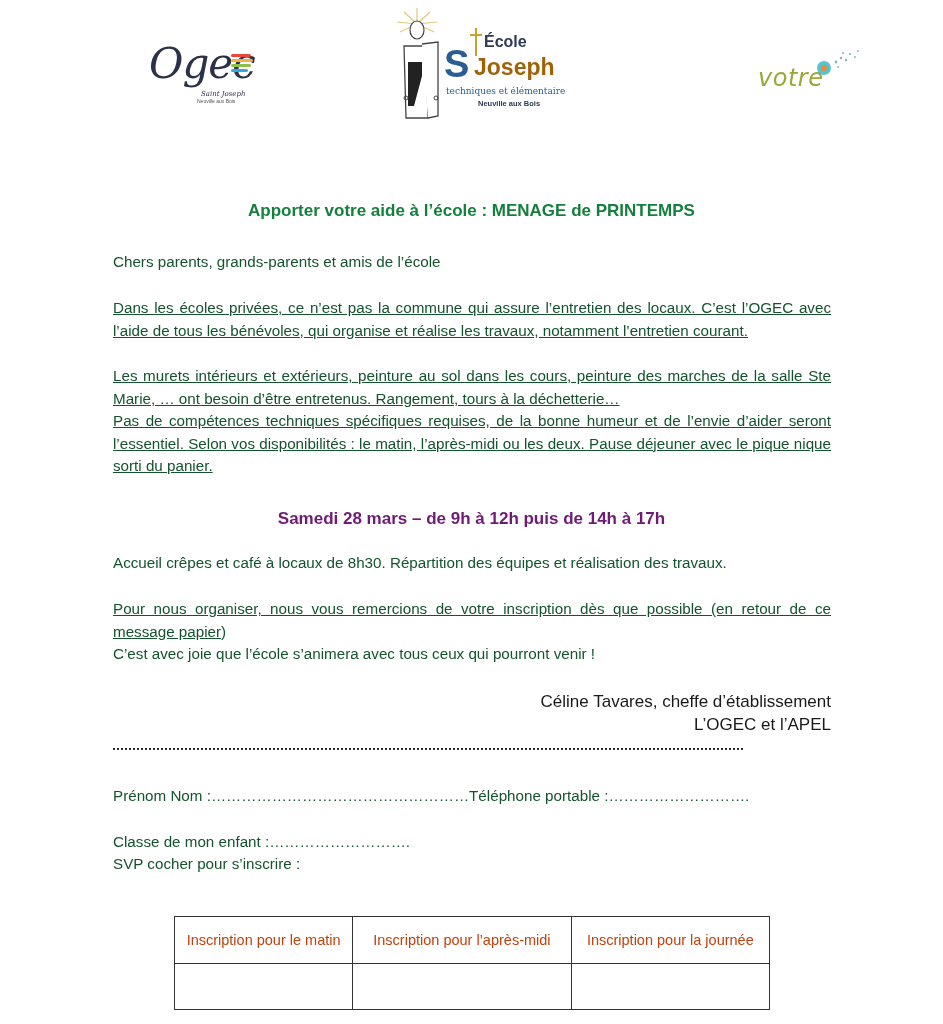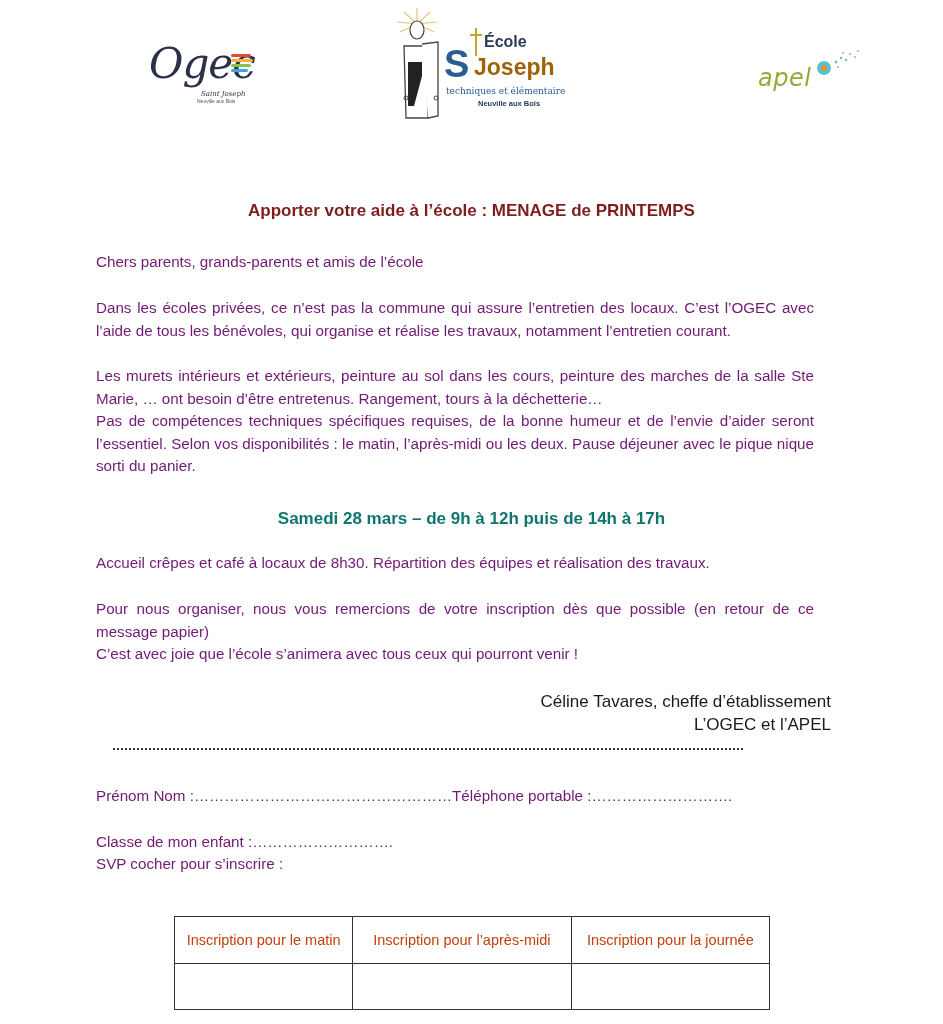--- a/index.html
+++ b/index.html
@@ -88,32 +88,32 @@
     font-size: 24px; color: #9aa83a; line-height: 28px; letter-spacing: 0.5px;
   }
   .apel-flower {
     position: absolute; left: 60px; top: 12px; width: 50px; height: 34px;
   }
 
   
   .title {
     left: 0; width: 943px; top: 200px;
     text-align: center;
-    font-size: 17px; font-weight: bold; color: #7f1d1d;
+    font-size: 17px; font-weight: bold; color: #15803d;
     line-height: 22px;
   }
   .para {
-    left: 96px; width: 718px;
-    font-size: 15.2px; line-height: 22.5px; color: #701a75;
-  }
-  .justify { text-align: justify; text-align-last: left; }
+    left: 113px; width: 718px;
+    font-size: 15.2px; line-height: 22.5px; color: #14532d;
+  }
+  .justify { text-align: justify; text-align-last: left; text-decoration: underline; }
   .date-line {
     left: 0; width: 943px; top: 508px;
     text-align: center;
-    font-size: 17px; font-weight: bold; color: #0f766e; line-height: 22px;
+    font-size: 17px; font-weight: bold; color: #701a75; line-height: 22px;
   }
   .sign {
     left: 400px; width: 431px;
     text-align: right;
     font-size: 17px; line-height: 22.5px;
   }
   .dots-line {
     left: 113px; top: 738px; width: 630px; height: 10px;
     border-bottom: 2px dotted #333;
   }
@@ -179,21 +179,21 @@
     <line x1="6" y1="0" x2="6" y2="28" stroke="#c9a227" stroke-width="2"></line>
     <line x1="0" y1="7" x2="12" y2="7" stroke="#c9a227" stroke-width="2"></line>
   </svg>
   <div class="school-ecole">École</div>
   <div class="school-joseph">Joseph</div>
   <div class="school-sub">techniques et élémentaire</div>
   <div class="school-town">Neuville aux Bois</div>
 </div>
 
 <div class="abs logo-apel">
-  <div class="apel-word">apel</div>
+  <div class="apel-word">votre</div>
   <svg class="apel-flower" viewBox="0 0 50 34" width="50" height="34">
     <circle cx="12" cy="20" r="7" fill="#3bb7c9" opacity="0.85"></circle>
     <circle cx="12" cy="20" r="3" fill="#e88a3a"></circle>
     <g fill="#7fb8c8">
       <circle cx="24" cy="14" r="1.4"></circle>
       <circle cx="29" cy="10" r="1.2"></circle>
       <circle cx="34" cy="12" r="1.2"></circle>
       <circle cx="38" cy="6" r="1.1"></circle>
       <circle cx="43" cy="9" r="1"></circle>
       <circle cx="31" cy="5" r="1"></circle>

